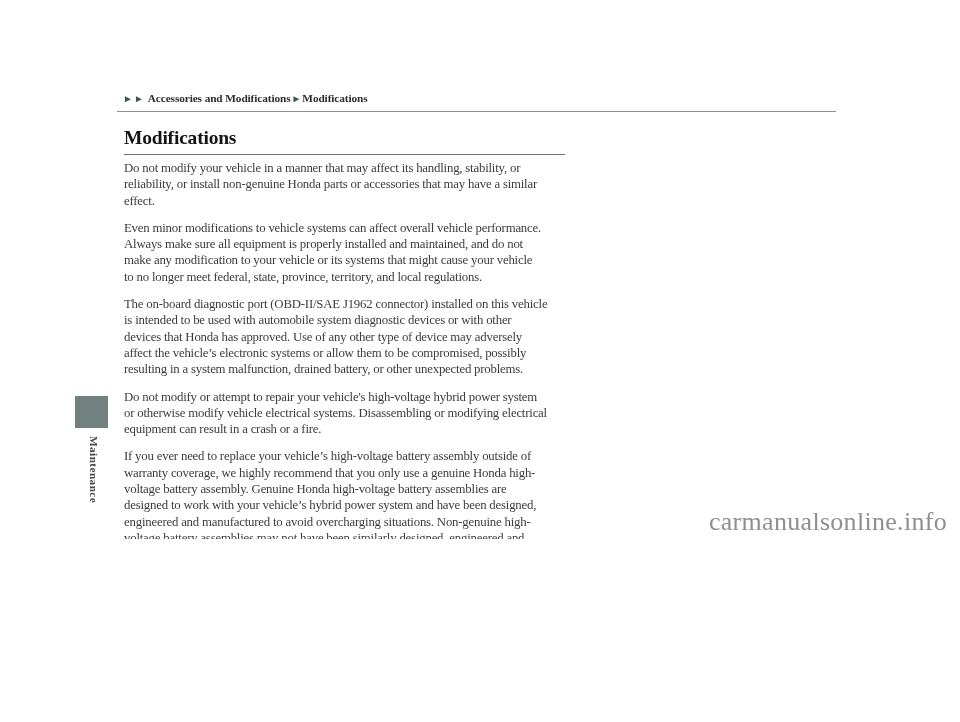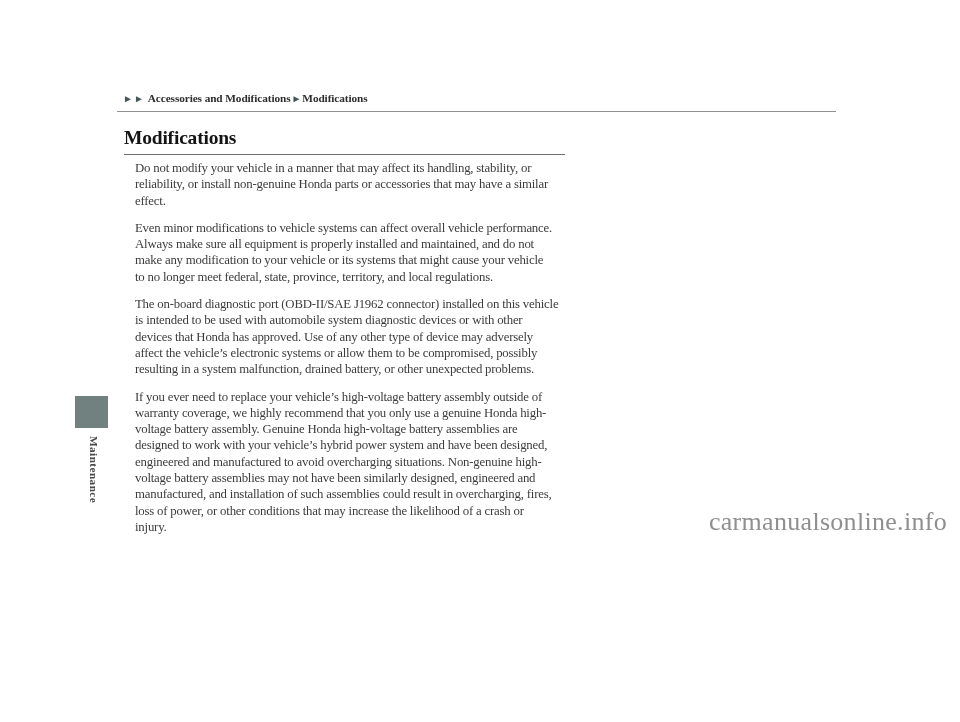--- a/index.html
+++ b/index.html
@@ -34,21 +34,21 @@
   .rule-title {
     position:absolute; left:124px; top:154px; width:441px; height:1px;
     background:#6f6f6f;
   }
   .article {
     position:absolute; left:124px; top:160px; width:560px;
     font-size:12.8px; line-height:16.3px; color:#3c3c3c;
     letter-spacing:-0.2px;
   }
   .article p {
-    margin:0 0 11px 11px;
+    margin:0 0 11px 0;
     white-space:pre-line;
   }
   .tab-marker {
     position:absolute; left:75px; top:396px; width:33px; height:32px;
     background:#718180;
   }
   .tab-label {
     position:absolute; left:88px; top:436px;
     writing-mode:vertical-rl;
     font-size:11.3px; font-weight:600; color:#4a4a4a;
@@ -84,20 +84,23 @@
 effect.</p>
     <p>Even minor modifications to vehicle systems can affect overall vehicle performance.
 Always make sure all equipment is properly installed and maintained, and do not
 make any modification to your vehicle or its systems that might cause your vehicle
 to no longer meet federal, state, province, territory, and local regulations.</p>
     <p>The on-board diagnostic port (OBD-II/SAE J1962 connector) installed on this vehicle
 is intended to be used with automobile system diagnostic devices or with other
 devices that Honda has approved. Use of any other type of device may adversely
 affect the vehicle’s electronic systems or allow them to be compromised, possibly
 resulting in a system malfunction, drained battery, or other unexpected problems.</p>
+    <p>Do not modify or attempt to repair your vehicle's high-voltage hybrid power system
+or otherwise modify vehicle electrical systems. Disassembling or modifying electrical
+equipment can result in a crash or a fire.</p>
     <p>If you ever need to replace your vehicle’s high-voltage battery assembly outside of
 warranty coverage, we highly recommend that you only use a genuine Honda high-
 voltage battery assembly. Genuine Honda high-voltage battery assemblies are
 designed to work with your vehicle’s hybrid power system and have been designed,
 engineered and manufactured to avoid overcharging situations. Non-genuine high-
 voltage battery assemblies may not have been similarly designed, engineered and
 manufactured, and installation of such assemblies could result in overcharging, fires,
 loss of power, or other conditions that may increase the likelihood of a crash or
 injury.</p>
   </div>

